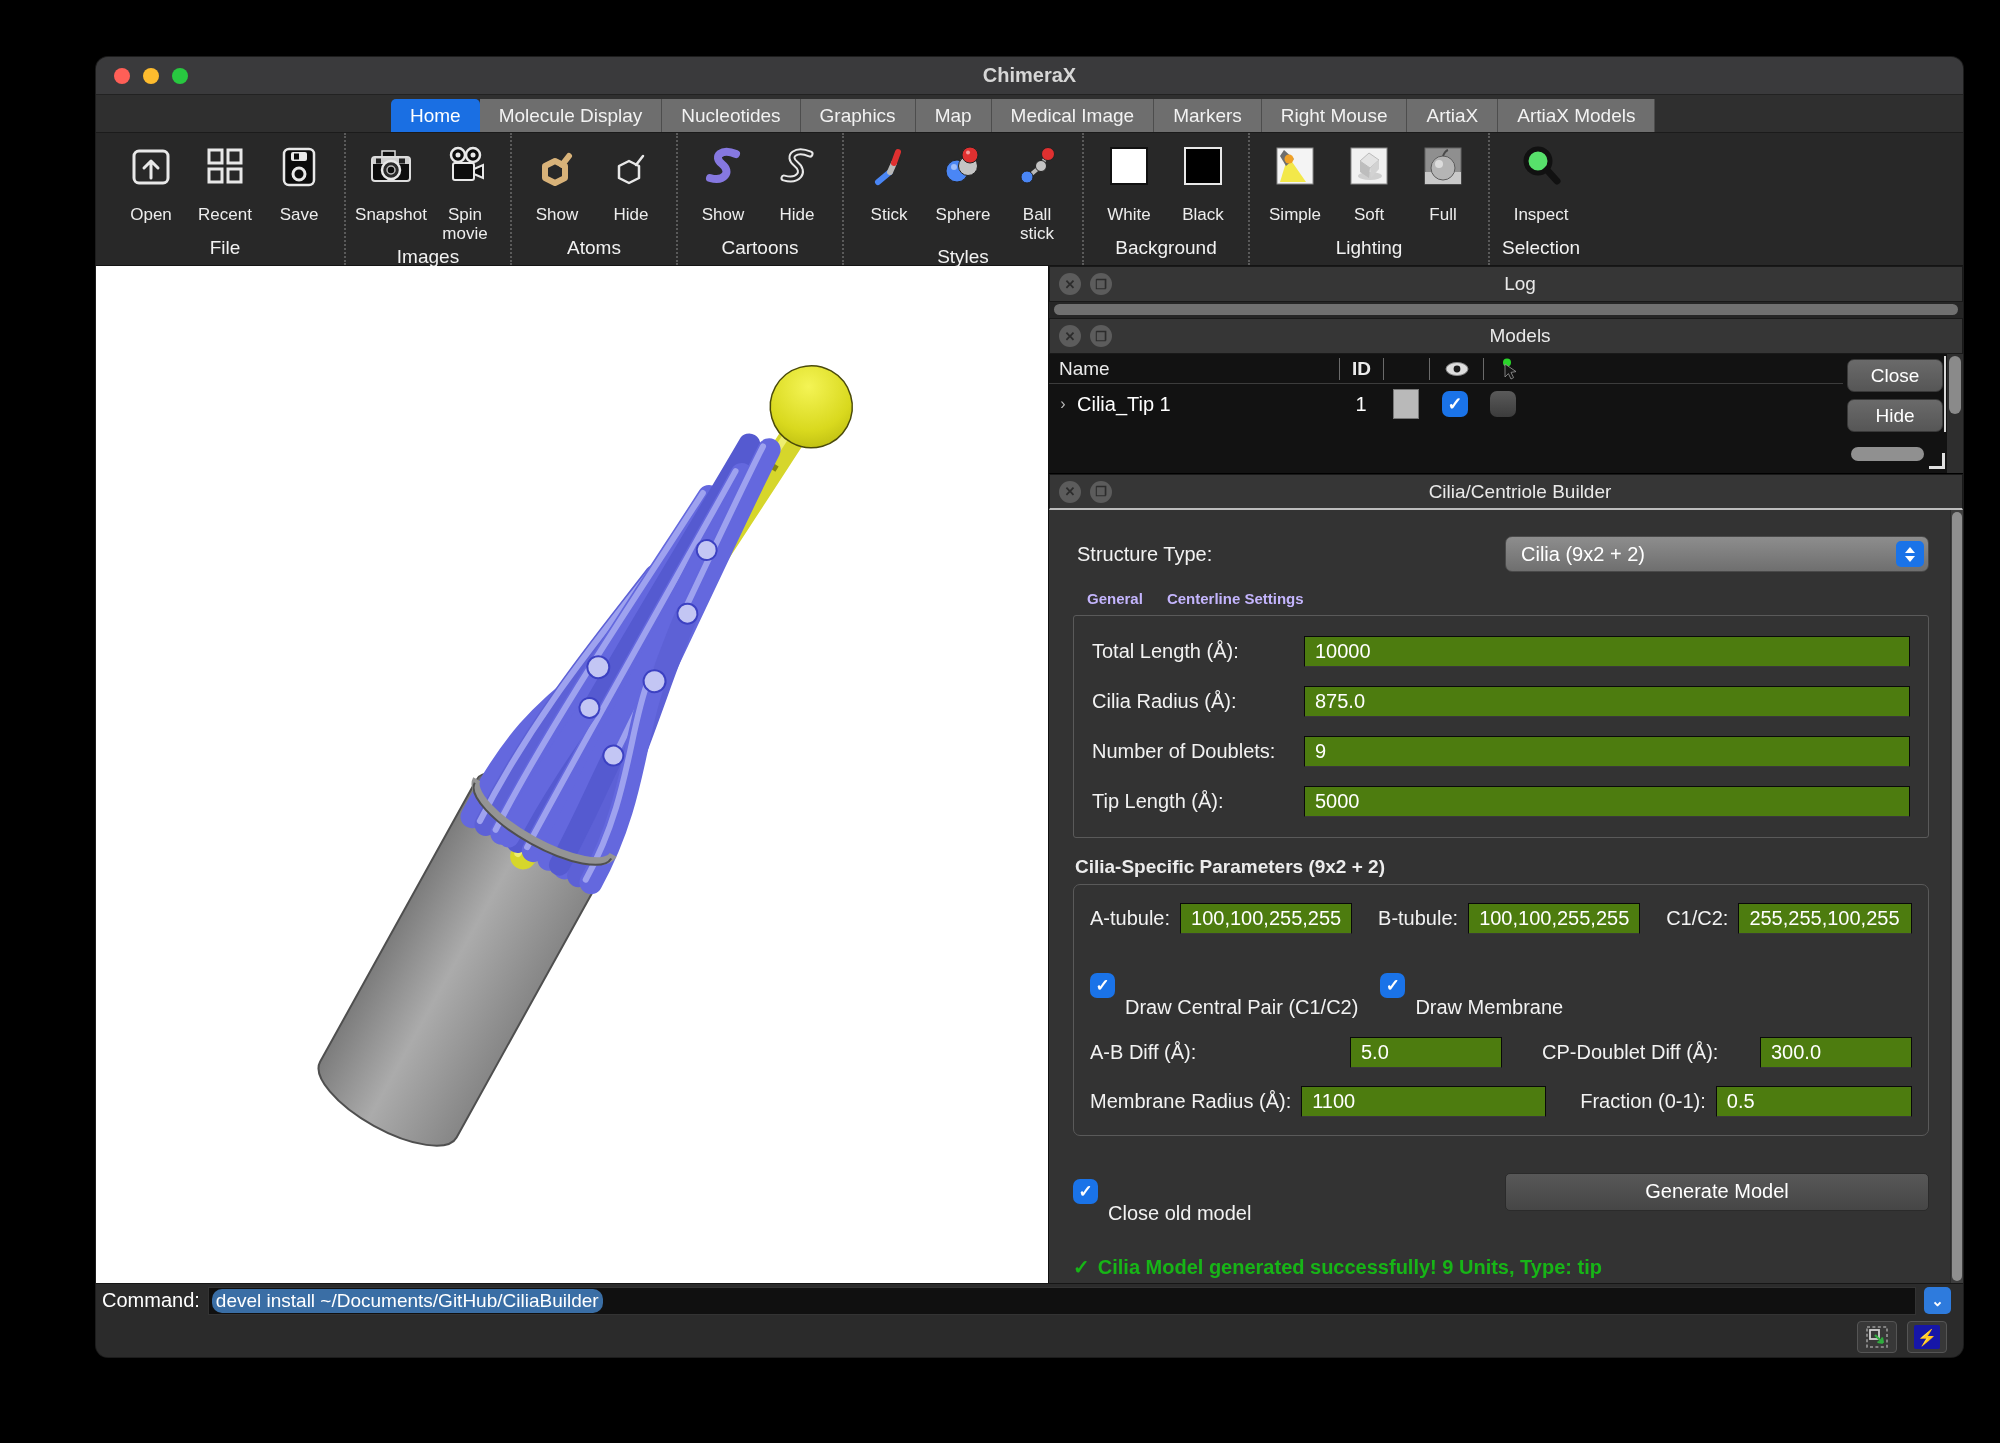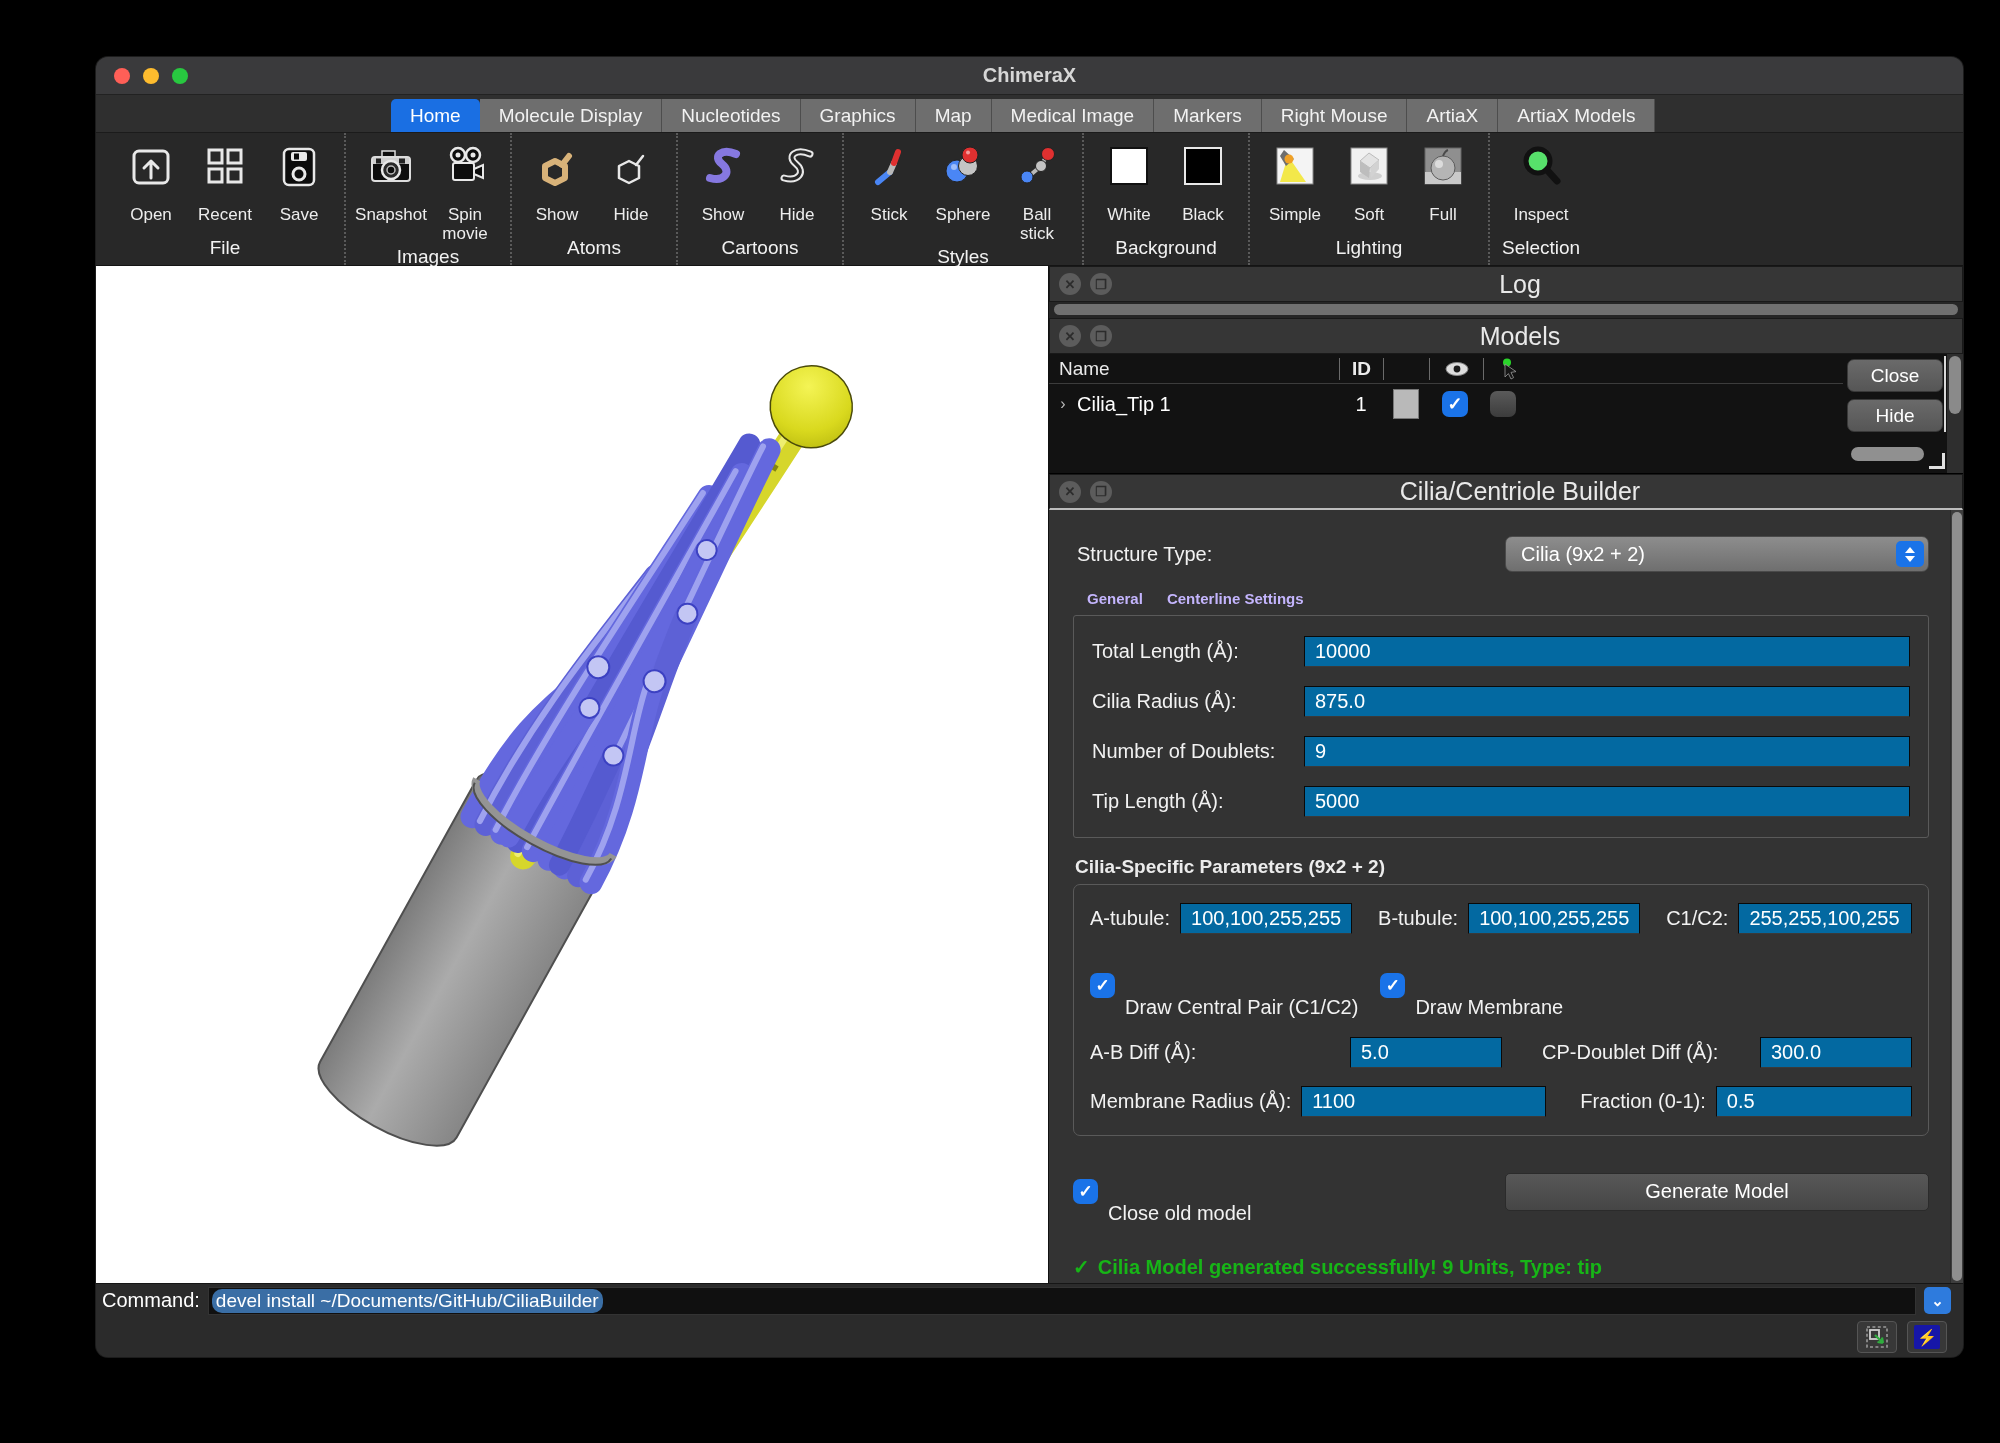--- a/index.html
+++ b/index.html
@@ -31,21 +31,21 @@
 
   
   .main { flex:1; display:flex; min-height:0; }
   .viewport { width:952px; flex:none; background:#fff; position:relative; }
   .rightcol { flex:1; background:#242424; display:flex; flex-direction:column; border-left:1px solid #101010; min-width:0; }
 
   
   .paneltitle { height:36px; background:#363636; border:1px solid #191919; display:flex; align-items:center; position:relative; flex:none; }
   .ptbtns { position:absolute; left:9px; display:flex; gap:9px; }
   .ptbtn { width:22px; height:22px; border-radius:50%; background:#5c5c5c; color:#2c2c2c; font-size:13px; font-weight:bold; display:flex; align-items:center; justify-content:center; cursor:default; }
-  .ptlabel { flex:1; text-align:center; color:#e9e9e9; font-size:25px;padding-left:28px; }
+  .ptlabel { flex:1; text-align:center; color:#e9e9e9; font-size:19px;padding-left:28px; }
 
   .hscroll { height:16px; background:#262626; padding:2px 5px; flex:none; }
   .hthumb { height:11px; background:#707070; border-radius:6px; width:100%; }
 
   
   .modelsbody { height:120px; background:#121212; display:flex; border-bottom:1px solid #000; position:relative; flex:none; }
   .mtable { flex:1; min-width:0; }
   .mheader { display:flex; height:30px; align-items:center; color:#eaeaea; font-size:19px; border-bottom:1px solid #3c3c3c; }
   .mh-name { width:290px; padding-left:10px; }
   .mcell { display:flex; align-items:center; justify-content:center; border-left:1px solid #6a6a6a; height:22px; }
@@ -66,21 +66,21 @@
   .mresize { position:absolute; right:18px; bottom:4px; width:16px; height:16px; border-right:3px solid #e0e0e0; border-bottom:3px solid #e0e0e0; }
   .mline { position:absolute; right:17px; top:2px; width:2px; height:76px; background:#d9d9d9; }
 
   
   .buildertitle { border-bottom:2px solid #bdbdbd; }
   .builderbody { flex:1; background:#333333; padding:18px 34px 8px 24px; position:relative; min-height:0; }
   .bscroll { position:absolute; right:0; top:0; bottom:0; width:13px; background:#3d3d3d; border-left:1px solid #2a2a2a; }
   .bthumb { position:absolute; left:1px; right:1px; top:2px; bottom:2px; background:#8f8f8f; border-radius:6px; }
 
   .flabel { color:#f2f2f2; font-size:20px; }
-  .finput { background:#0369a1; border:1px solid #090909; border-bottom-color:#3a3a3a; color:#fff; font-size:20px; height:31px; padding:12px 10px; font-family:inherit; outline:none; }
+  .finput { background:#4d7c0f; border:1px solid #090909; border-bottom-color:#3a3a3a; color:#fff; font-size:20px; height:31px; padding:12px 10px; font-family:inherit; outline:none; }
 
   .structrow { display:flex; align-items:center; margin:6px 0 4px 4px; height:40px; }
   .combo { background:linear-gradient(#8d8d8d,#6f6f6f); border:1px solid #4a4a4a; border-radius:7px; height:36px; display:flex; align-items:center; padding-left:15px; color:#fff; font-size:20px; position:relative; cursor:default; }
   .combo .spin { position:absolute; right:4px; top:4px; bottom:4px; width:28px; background:#1a73e8; border-radius:5px; display:flex; flex-direction:column; align-items:center; justify-content:center; gap:3px; }
   .arr-up { width:0; height:0; border-left:5px solid transparent; border-right:5px solid transparent; border-bottom:6px solid #fff; }
   .arr-dn { width:0; height:0; border-left:5px solid transparent; border-right:5px solid transparent; border-top:6px solid #fff; }
 
   .gtabs { display:flex; gap:24px; padding:12px 0 8px 14px; }
   .gtab { color:#c4b5fd; font-weight:bold; font-size:15px; cursor:default; }
 

